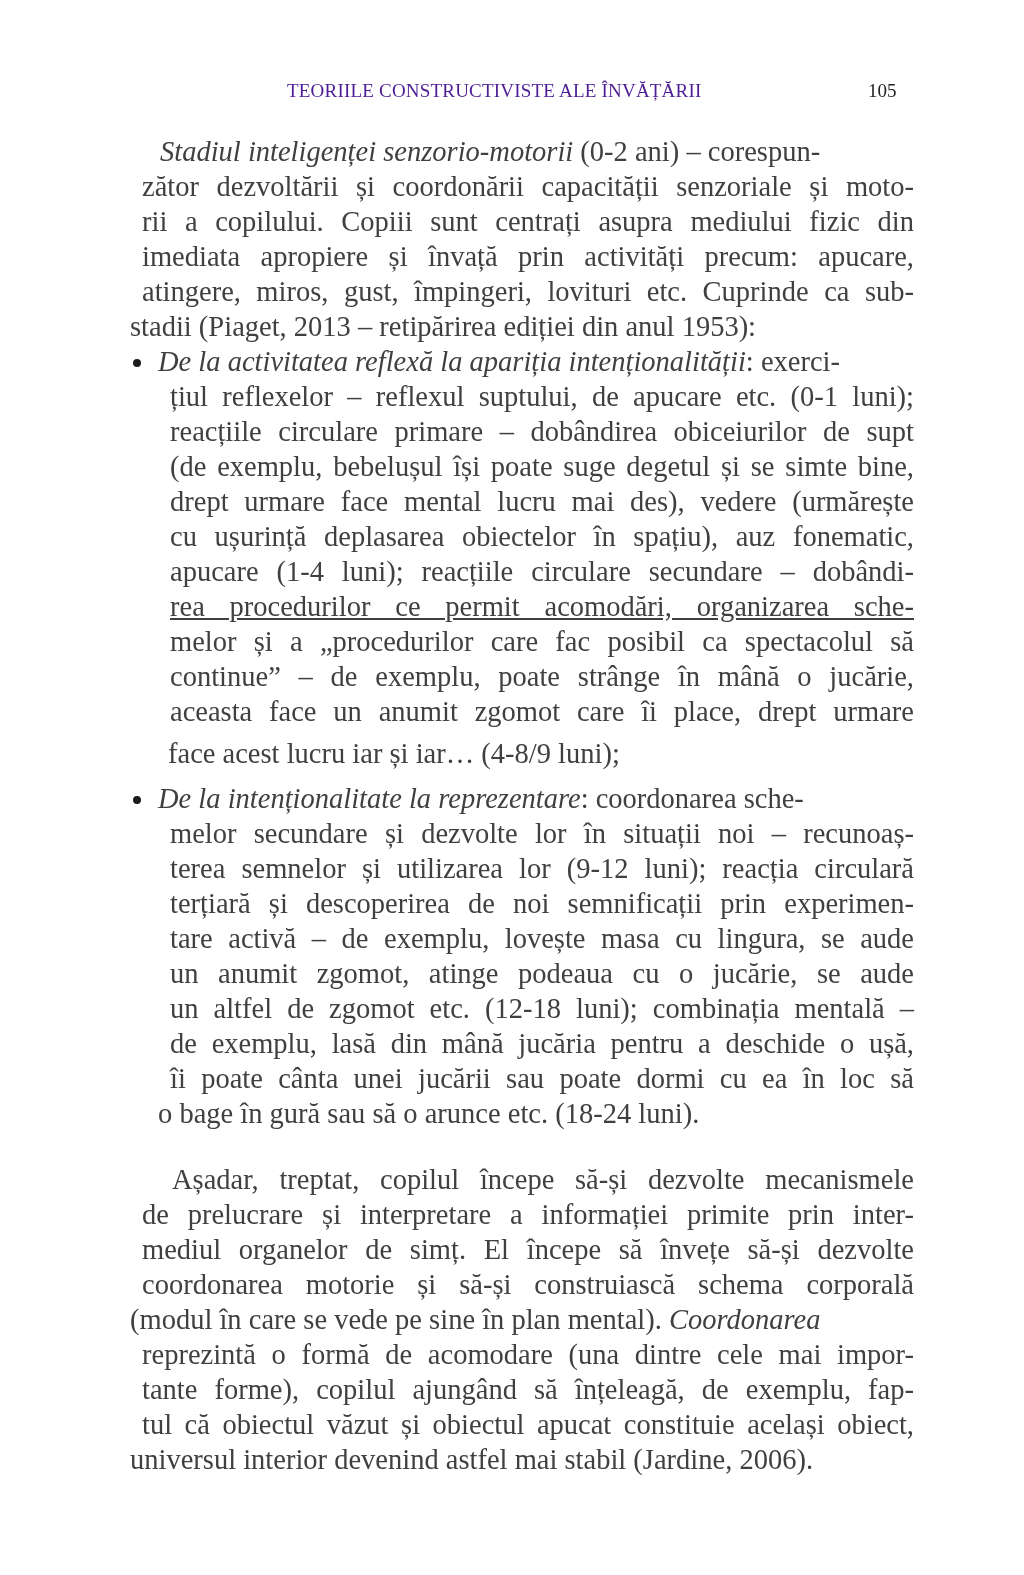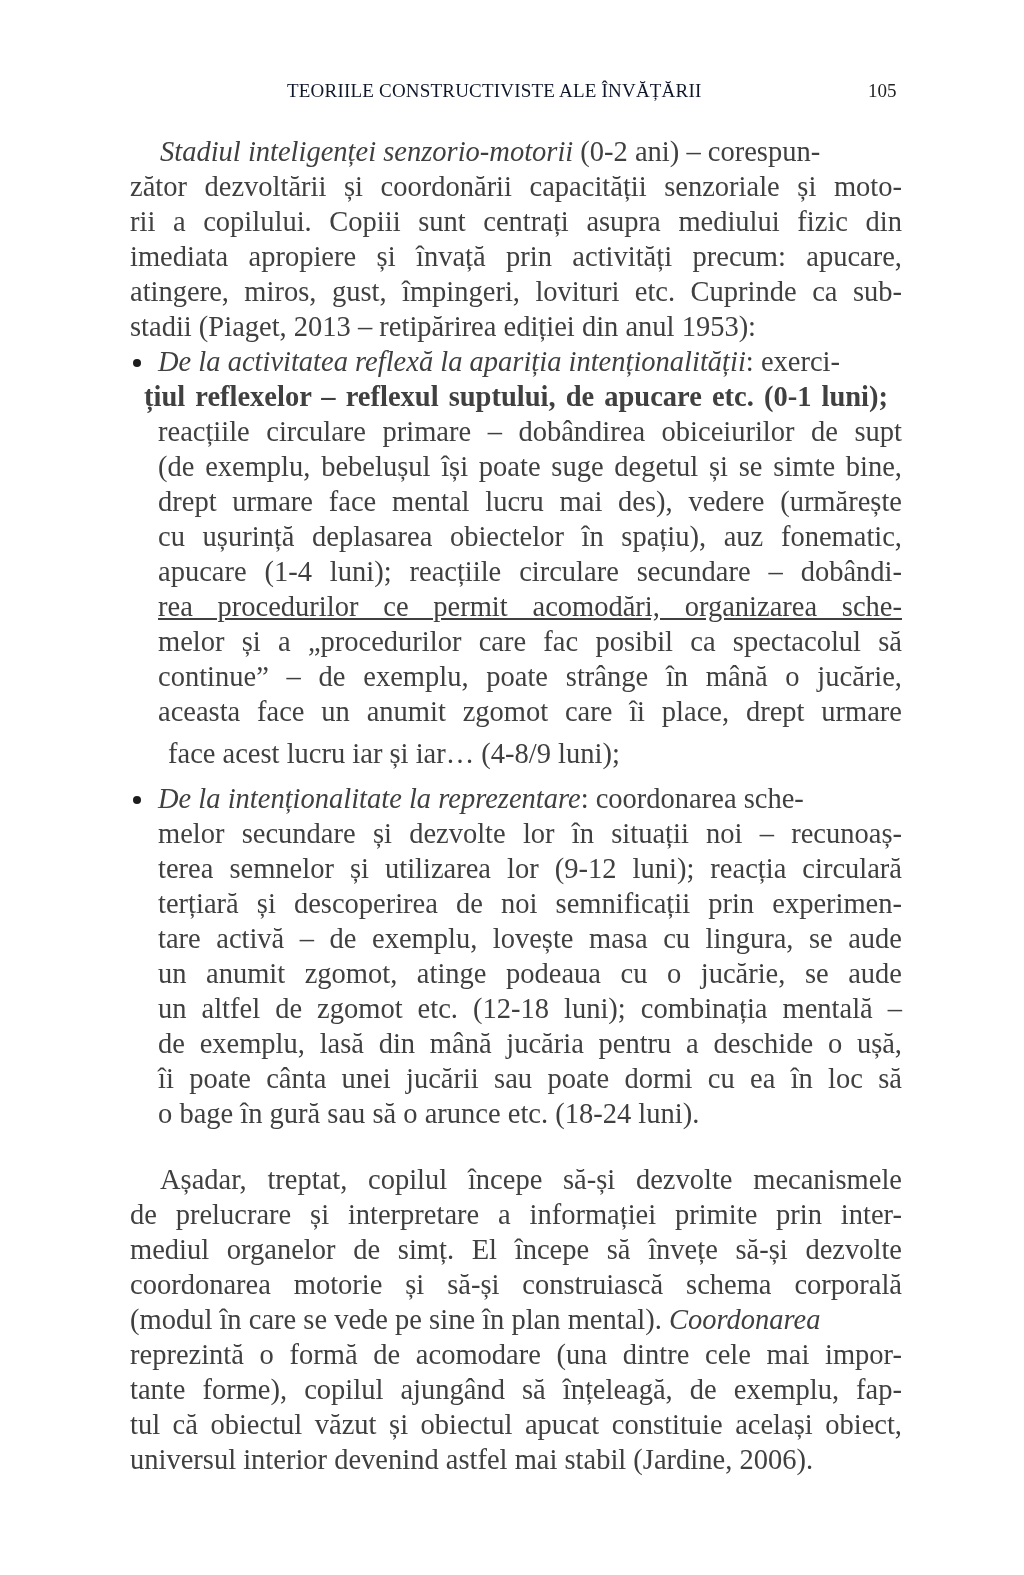--- a/index.html
+++ b/index.html
@@ -21,39 +21,40 @@
       left: 0;
       width: 1024px;
       height: 36px;
     }
     .running-title {
       position: absolute;
       left: 287px;
       top: 0;
       font-size: 19px;
       letter-spacing: 0.2px;
-      color: #0f172a;
+      color: #4c1d95;
     }
     .page-number {
       position: absolute;
       left: 868px;
       top: 0;
       font-size: 19px;
       color: #222;
     }
     .line {
       position: absolute;
       font-size: 28.5px;
       line-height: 35px;
       white-space: nowrap;
       color: #404040;
     }
     .line.just {
       text-align: justify;
       text-align-last: justify;
+      margin-left: 12px;
     }
     .bullet {
       position: absolute;
       width: 8px;
       height: 8px;
       border-radius: 50%;
       background: #1c1c1c;
     }
     i { font-style: italic; }
   </style>
@@ -74,21 +75,21 @@
   <div class="line just" style="left:130px; top:239px; width:772px;">imediata apropiere și învață prin activități precum: apucare,</div>
   <div class="line just" style="left:130px; top:274px; width:772px;">atingere, miros, gust, împingeri, lovituri etc. Cuprinde ca sub-</div>
   <div class="line" style="left:130px; top:309px;">stadii (Piaget, 2013 – retipărirea ediției din anul 1953):</div>
 </div>
 
 <div>
   <div class="bullet" style="left:133px; top:359px;"></div>
   <div class="line" style="left:158px; top:344px; width:744px;">
     <i>De la activitatea reflexă la apariția intenționalității</i><span>: exerci-</span>
   </div>
-  <div class="line just" style="left:144px; top:379px; width:744px;font-weight:bold;">țiul reflexelor – reflexul suptului, de apucare etc. (0-1 luni);</div>
+  <div class="line just" style="left:158px; top:379px; width:744px;">țiul reflexelor – reflexul suptului, de apucare etc. (0-1 luni);</div>
   <div class="line just" style="left:158px; top:414px; width:744px;">reacțiile circulare primare – dobândirea obiceiurilor de supt</div>
   <div class="line just" style="left:158px; top:449px; width:744px;">(de exemplu, bebelușul își poate suge degetul și se simte bine,</div>
   <div class="line just" style="left:158px; top:484px; width:744px;">drept urmare face mental lucru mai des), vedere (urmărește</div>
   <div class="line just" style="left:158px; top:519px; width:744px;">cu ușurință deplasarea obiectelor în spațiu), auz fonematic,</div>
   <div class="line just" style="left:158px; top:554px; width:744px;">apucare (1-4 luni); reacțiile circulare secundare – dobândi-</div>
   <div class="line just" style="left:158px; top:589px; width:744px;text-decoration:underline;">rea procedurilor ce permit acomodări, organizarea sche-</div>
   <div class="line just" style="left:158px; top:624px; width:744px;">melor și a „procedurilor care fac posibil ca spectacolul să</div>
   <div class="line just" style="left:158px; top:659px; width:744px;">continue” – de exemplu, poate strânge în mână o jucărie,</div>
   <div class="line just" style="left:158px; top:694px; width:744px;">aceasta face un anumit zgomot care îi place, drept urmare</div>
   <div class="line" style="left:168px; top:729px;margin-top:7px;">face acest lucru iar și iar… (4-8/9 luni);</div>

